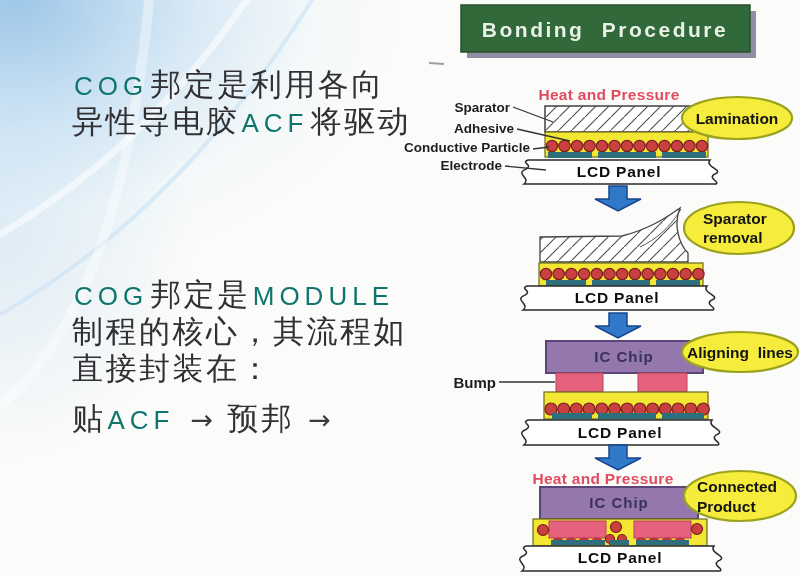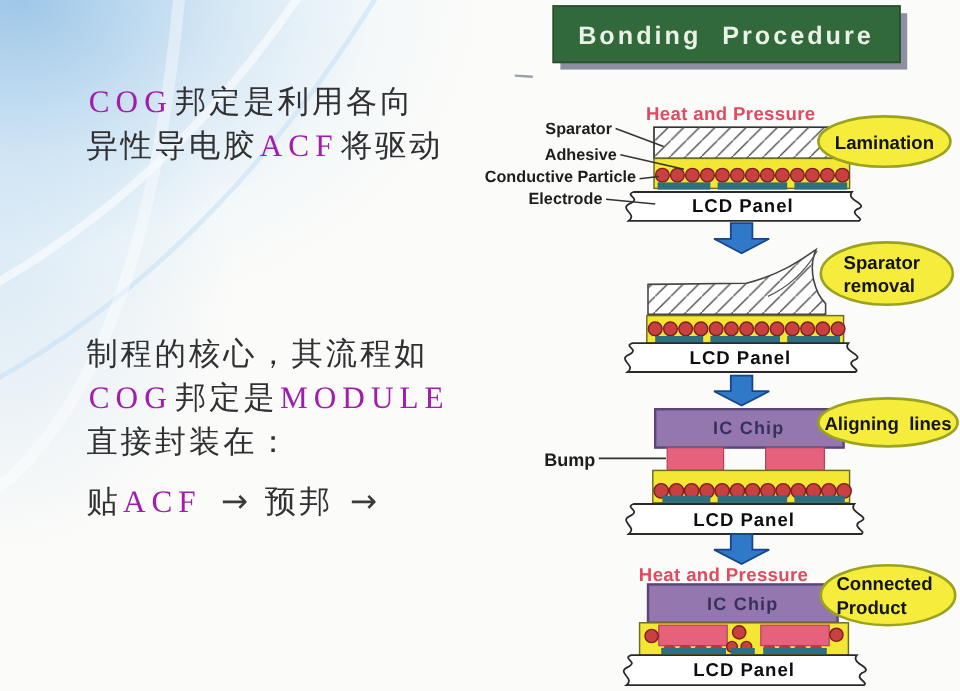--- a/index.html
+++ b/index.html
@@ -9,22 +9,22 @@
     background:
       radial-gradient(480px 340px at 2% 0%, rgba(142,190,229,.85), rgba(183,216,242,.5) 38%, rgba(222,240,251,.25) 62%, rgba(255,255,255,0) 80%),
       radial-gradient(260px 320px at 0% 38%, rgba(183,214,240,.45), rgba(255,255,255,0) 75%);}
   .swoosh{position:absolute;inset:0;pointer-events:none;}
   .diagram{position:absolute;inset:0;}
   
   .text-col{position:absolute;left:0;top:0;width:460px;height:576px;}
   .para{position:absolute;left:72px;}
   .tline{white-space:nowrap;height:37px;line-height:37px;}
   .p3 .tline{height:39px;line-height:39px;}
-  .cjk{font-family:"Liberation Serif","DejaVu Serif",serif;font-size:26px;color:#313134;letter-spacing:2.5px;}
-  .lat{font-family:Liberation Serif, serif;font-size:26px;color:#a21caf;letter-spacing:5px;margin:0 2px;}
+  .cjk{font-family:"Liberation Serif","DejaVu Serif",serif;font-size:31px;color:#313134;letter-spacing:2.5px;}
+  .lat{font-family:Liberation Sans, sans-serif;font-size:26px;color:#0f766e;letter-spacing:5px;margin:0 2px;}
   .arrowchar{font-family:"DejaVu Sans","Liberation Sans",sans-serif;font-size:27px;color:#3a3a3a;margin:0 14px;}
   
   text{font-family:"Liberation Sans","DejaVu Sans",sans-serif;}
   .banner-text{font-size:21px;font-weight:bold;fill:#eaf1e6;letter-spacing:2.5px;word-spacing:9px;}
   .heat{font-size:15.5px;font-weight:bold;fill:#e04b60;letter-spacing:.3px;}
   .lbl{font-size:13.5px;font-weight:bold;fill:#1d1d1d;}
   .lcd{font-size:15.5px;font-weight:bold;fill:#0e0e0e;letter-spacing:.8px;}
   .chiptext{font-size:15px;font-weight:bold;fill:#38305e;letter-spacing:1px;}
   .badge-text{font-size:15.5px;font-weight:bold;fill:#141414;}
   .pre{white-space:pre;}
@@ -46,24 +46,24 @@
       <div class="tline">
         <span class="lat">COG</span><span class="cjk">邦定是利用各向</span>
       </div>
       <div class="tline">
         <span class="cjk">异性导电胶</span><span class="lat">ACF</span><span class="cjk">将驱动</span>
       </div>
     </div>
 
     <div class="para" style="top:276px">
       <div class="tline">
+        <span class="lat">COG</span><span class="cjk">邦定是</span><span class="lat">MODULE</span>
+      </div>
+      <div class="tline">
         <span class="cjk">制程的核心，其流程如</span>
-      </div>
-      <div class="tline">
-        <span class="lat">COG</span><span class="cjk">邦定是</span><span class="lat">MODULE</span>
       </div>
       <div class="tline">
         <span class="cjk">直接封装在：</span>
       </div>
     </div>
 
     <div class="para p3" style="top:399px">
       <div class="tline">
         <span class="cjk">贴</span><span class="lat">ACF</span><span class="arrowchar">→</span><span class="cjk">预邦</span><span class="arrowchar">→</span>
       </div>

